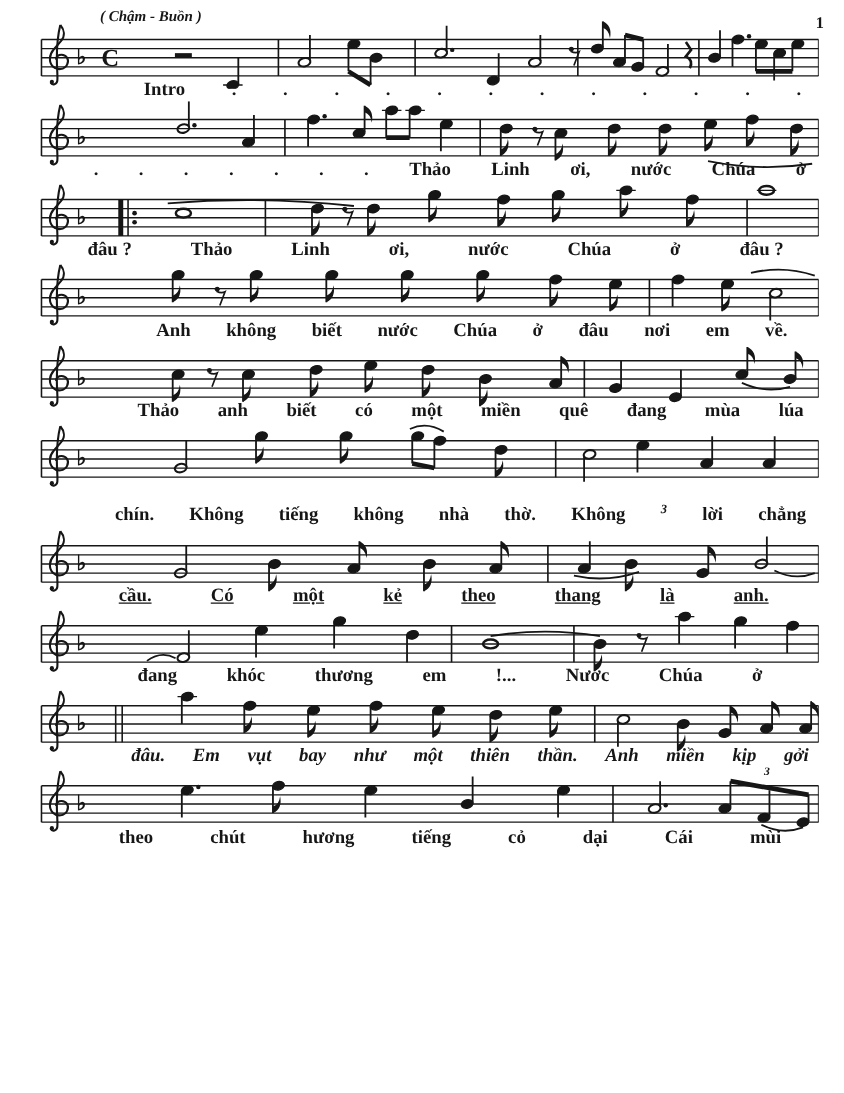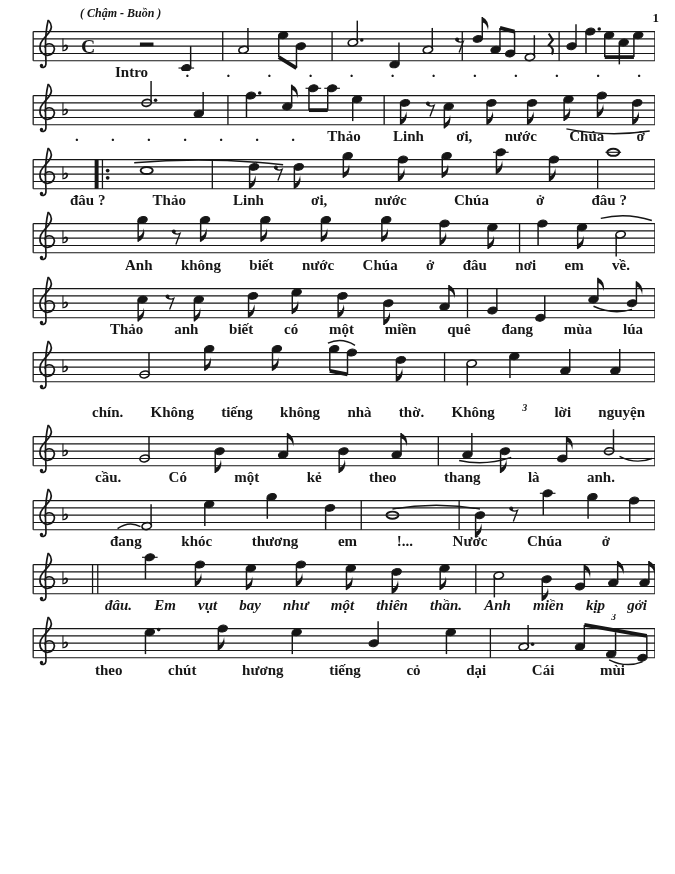--- a/index.html
+++ b/index.html
@@ -416,21 +416,21 @@
           <div class="lyrics" style="padding-left: 62px; padding-right: 10px; margin-top: 12px;">
             <span>chín.</span>
             <span>Không</span>
             <span>tiếng</span>
             <span>không</span>
             <span>nhà</span>
             <span>thờ.</span>
             <span>Không</span>
             <span class="lyr-small">3</span>
             <span>lời</span>
-            <span>nguyện</span>
+            <span>chẳng</span>
           </div>
         </div>
         <div class="system">
           <svg viewBox="0 0 600 52" class="staff">
             <line x1="3" y1="14" x2="600" y2="14" stroke="#161616" stroke-width="1.05"></line>
             <line x1="3" y1="21" x2="600" y2="21" stroke="#161616" stroke-width="1.05"></line>
             <line x1="3" y1="28" x2="600" y2="28" stroke="#161616" stroke-width="1.05"></line>
             <line x1="3" y1="35" x2="600" y2="35" stroke="#161616" stroke-width="1.05"></line>
             <line x1="3" y1="42" x2="600" y2="42" stroke="#161616" stroke-width="1.05"></line>
             <line x1="3" y1="14" x2="3" y2="42" stroke="#161616" stroke-width="1.2"></line>
@@ -462,21 +462,21 @@
             <line x1="451.8" y1="29" x2="451.8" y2="49" stroke="#161616" stroke-width="1.4"></line>
             <path d="M 451.8 49 q 7.5 -3.5 5.5 -13 q -0.8 6.5 -5.5 8 z" fill="#161616"></path>
             <ellipse cx="511" cy="35" rx="4.6" ry="3.2" transform="rotate(-14 511 35)" fill="#161616" stroke="#161616" stroke-width="1"></ellipse>
             <line x1="515.2" y1="34" x2="515.2" y2="14" stroke="#161616" stroke-width="1.4"></line>
             <path d="M 515.2 14 q 7.5 3.5 5.5 13 q -0.8 -6.5 -5.5 -8 z" fill="#161616"></path>
             <ellipse cx="556" cy="28" rx="4.6" ry="3.2" transform="rotate(-14 556 28)" fill="none" stroke="#161616" stroke-width="1.6"></ellipse>
             <line x1="560.2" y1="27" x2="560.2" y2="7" stroke="#161616" stroke-width="1.4"></line>
             <path d="M 412 37 Q 437 42.5 462 34" fill="none" stroke="#161616" stroke-width="1.4"></path>
             <path d="M 566 33 Q 581.5 41 597 35" fill="none" stroke="#161616" stroke-width="1.4"></path>
           </svg>
-          <div class="lyrics" style="padding-left: 65px; padding-right: 40px;">
+          <div class="lyrics" style="padding-left: 65px; padding-right: 40px; text-decoration: underline;">
             <span>cầu.</span>
             <span>Có</span>
             <span>một</span>
             <span>kẻ</span>
             <span>theo</span>
             <span>thang</span>
             <span>là</span>
             <span>anh.</span>
           </div>
         </div>

